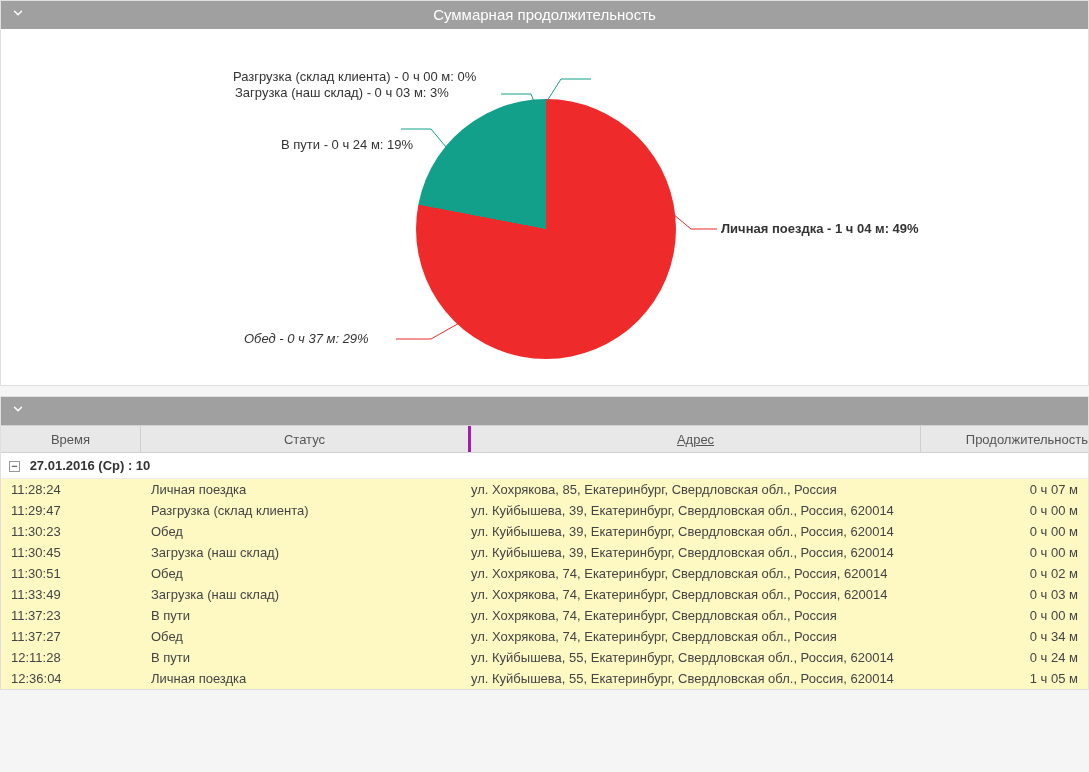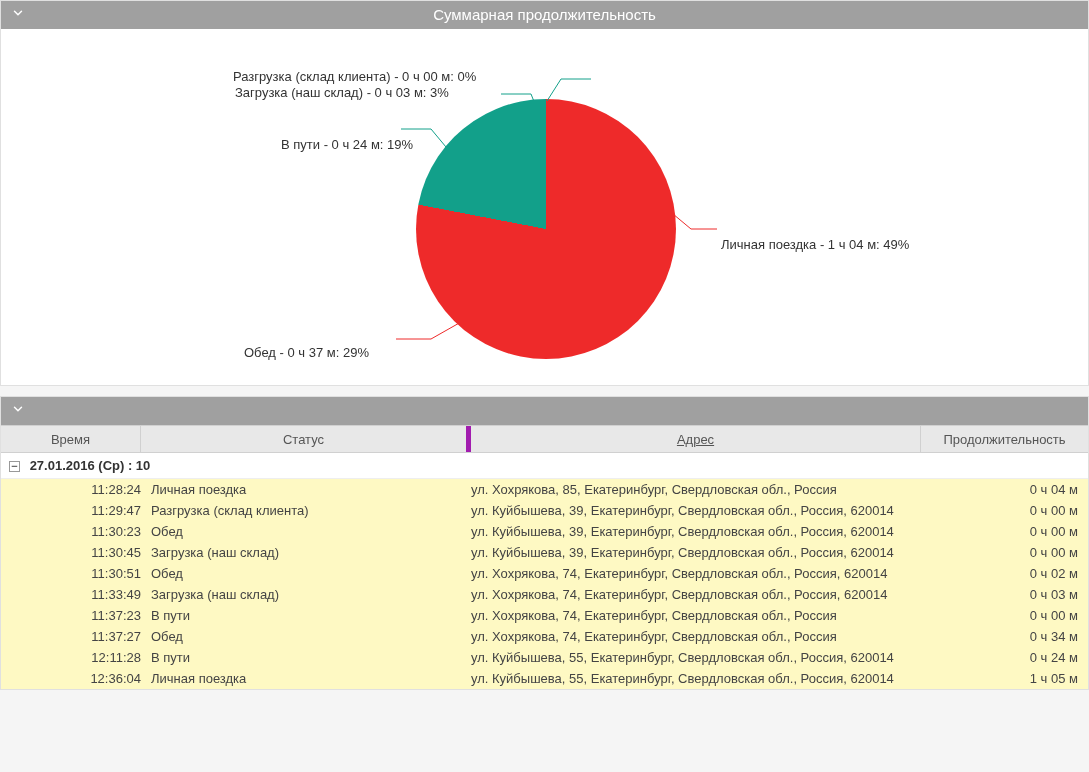--- a/index.html
+++ b/index.html
@@ -67,28 +67,28 @@
   .table-header-row {
     background: #e8e8e8;
     border-top: 1px solid #d0d0d0;
     border-bottom: 1px solid #d0d0d0;
     display: flex;
     height: 28px;
     align-items: center;
     color: #555;
     font-size: 13px;
   }
-  .col-time { width: 140px; padding-left: 10px; text-align: right; }
+  .col-time { width: 140px; padding-left: 10px; }
   .col-status { width: 330px; padding-left: 10px; }
   .col-addr { width: 450px; }
   .col-dur { flex: 1; text-align: right; padding-right: 10px; }
   .th-time { width: 140px; text-align: center; border-right: 1px solid #d0d0d0; height: 100%; line-height: 28px;}
-  .th-status { width: 330px; text-align: center; border-right: 5px solid #a21caf; height:100%; line-height:28px;}
+  .th-status { width: 330px; text-align: center; border-right: 3px solid #a21caf; height:100%; line-height:28px;}
   .th-addr { width: 450px; text-align: center; border-right: 1px solid #d0d0d0; height:100%; line-height:28px;text-decoration:underline;}
-  .th-dur { flex:1; text-align: center; height:100%; line-height:28px;}
+  .th-dur { flex:1; text-align: right; height:100%; line-height:28px;}
   .group-row {
     padding: 5px 8px;
     font-weight: bold;
     color: #333;
     background: #fff;
     border-bottom: 1px solid #eee;
   }
   .expand-icon {
     display: inline-block;
     width: 11px; height: 11px;
@@ -123,22 +123,22 @@
   </div>
   <div class="chart-area">
     <div class="pie"></div>
     <svg class="leaders">
       <polyline points="672,185 690,200 716,200" stroke="#ee2a2a" stroke-width="1" fill="none"></polyline>
       <polyline points="460,293 430,310 395,310" stroke="#ee2a2a" stroke-width="1" fill="none"></polyline>
       <polyline points="455,130 430,100 400,100" stroke="#12a08a" stroke-width="1" fill="none"></polyline>
       <polyline points="534,75 530,65 500,65" stroke="#12a08a" stroke-width="1" fill="none"></polyline>
       <polyline points="546,72 560,50 590,50" stroke="#12a08a" stroke-width="1" fill="none"></polyline>
     </svg>
-    <div class="callout" style="left:720px; top:208px;">Личная поездка - 1 ч 04 м: 49%</div>
-    <div class="callout" style="left:243px; top:316px;">Обед - 0 ч 37 м: 29%</div>
+    <div class="callout" style="left:720px; top:192px;font-weight:bold;">Личная поездка - 1 ч 04 м: 49%</div>
+    <div class="callout" style="left:243px; top:302px;font-style:italic;">Обед - 0 ч 37 м: 29%</div>
     <div class="callout" style="left:268px; top:108px;margin-left:12px;">В пути - 0 ч 24 м: 19%</div>
     <div class="callout" style="left:234px; top:56px;">Загрузка (наш склад) - 0 ч 03 м: 3%</div>
     <div class="callout" style="left:232px; top:40px;">Разгрузка (склад клиента) - 0 ч 00 м: 0%</div>
   </div>
 </div>
 
 <div class="panel">
   <div class="panel-header">
     <span class="collapse-btn">
       <svg width="14" height="14" viewBox="0 0 24 24">
@@ -157,21 +157,21 @@
   <div class="group-row">
     <span class="expand-icon">−</span>
     <span>27.01.2016 (Ср) : 10</span>
   </div>
 
   <div id="rows">
       <div class="data-row">
         <div class="col-time">11:28:24</div>
         <div class="col-status">Личная поездка</div>
         <div class="col-addr">ул. Хохрякова, 85, Екатеринбург, Свердловская обл., Россия</div>
-        <div class="col-dur">0 ч 04 м</div>
+        <div class="col-dur">0 ч 07 м</div>
       </div>
       <div class="data-row">
         <div class="col-time">11:29:47</div>
         <div class="col-status">Разгрузка (склад клиента)</div>
         <div class="col-addr">ул. Куйбышева, 39, Екатеринбург, Свердловская обл., Россия, 620014</div>
         <div class="col-dur">0 ч 00 м</div>
       </div>
       <div class="data-row">
         <div class="col-time">11:30:23</div>
         <div class="col-status">Обед</div>

